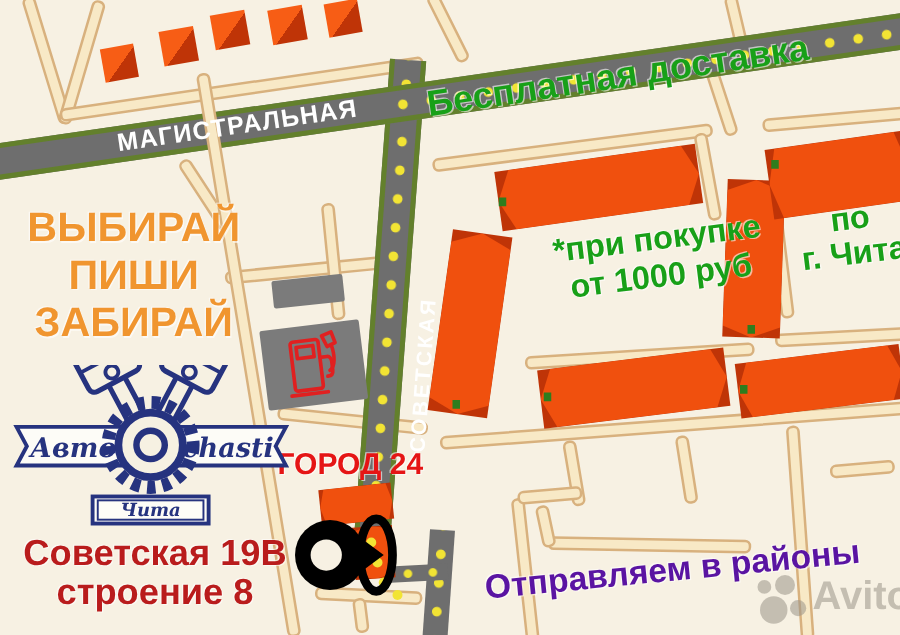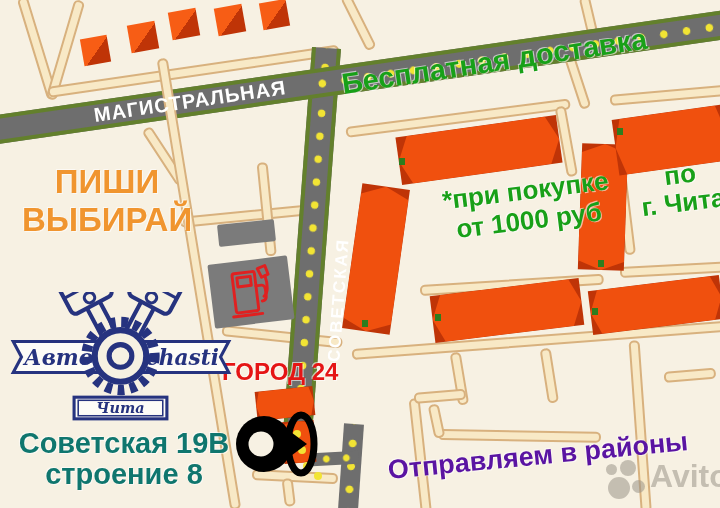--- a/index.html
+++ b/index.html
@@ -61,21 +61,21 @@
   .graybld{position:absolute;background:#7b7b7b;z-index:4;border-radius:2px;}
   
   .bigtext{
     position:absolute;font-weight:bold;white-space:nowrap;z-index:6;
     transform-origin:0 50%;
     text-shadow:1px 1px 0 rgba(255,255,255,.6), -1px -1px 0 rgba(255,255,255,.6);
   }
   .green{color:#18a018;}
   .orange{color:#f0952f;}
   .red{color:#e51515;}
-  .navy{color:#0f766e;}
+  .navy{color:#b91c1c;}
   .purple{color:#5a14a2;}
   .center{text-align:center;}
   
   #watermark{position:absolute;left:604px;top:460px;z-index:9;opacity:.55;color:#9b958a;}
   #watermark .wmc{position:absolute;border-radius:50%;background:#9b958a;}
   #watermark .wmt{position:absolute;left:46px;top:-2px;font-weight:bold;font-size:32px;letter-spacing:0;}
   svg text{font-family:"DejaVu Serif", serif;}
 </style>
 </head>
 <body>
@@ -190,22 +190,23 @@
     <div>*при покупке</div>
     <div>от 1000 руб</div>
   </div>
 
   <div class="bigtext green center" style="left:627px;top:167px;width:110px;font-size:26px;line-height:28px;transform:rotate(-7deg)">
     <div>по</div>
     <div>г. Чита</div>
   </div>
 
   <div class="bigtext orange center" style="left:12px;top:163px;width:190px;font-size:33px;line-height:38px">
+    <div>ВЫБИРАЙ</div>
     <div>ПИШИ</div>
-    <div>ВЫБИРАЙ</div>
+    <div>ЗАБИРАЙ</div>
   </div>
 
   <div class="bigtext red" style="left:222px;top:358px;font-size:24px">ГОРОД 24</div>
 
   <div class="bigtext navy center" style="left:8px;top:428px;width:232px;font-size:29px;line-height:31px">
     <div>Советская 19В</div>
     <div>строение 8</div>
   </div>
 
   <div class="bigtext purple" style="left:388px;top:455px;font-size:27px;transform:rotate(-5.5deg)">Отправляем в районы</div>

